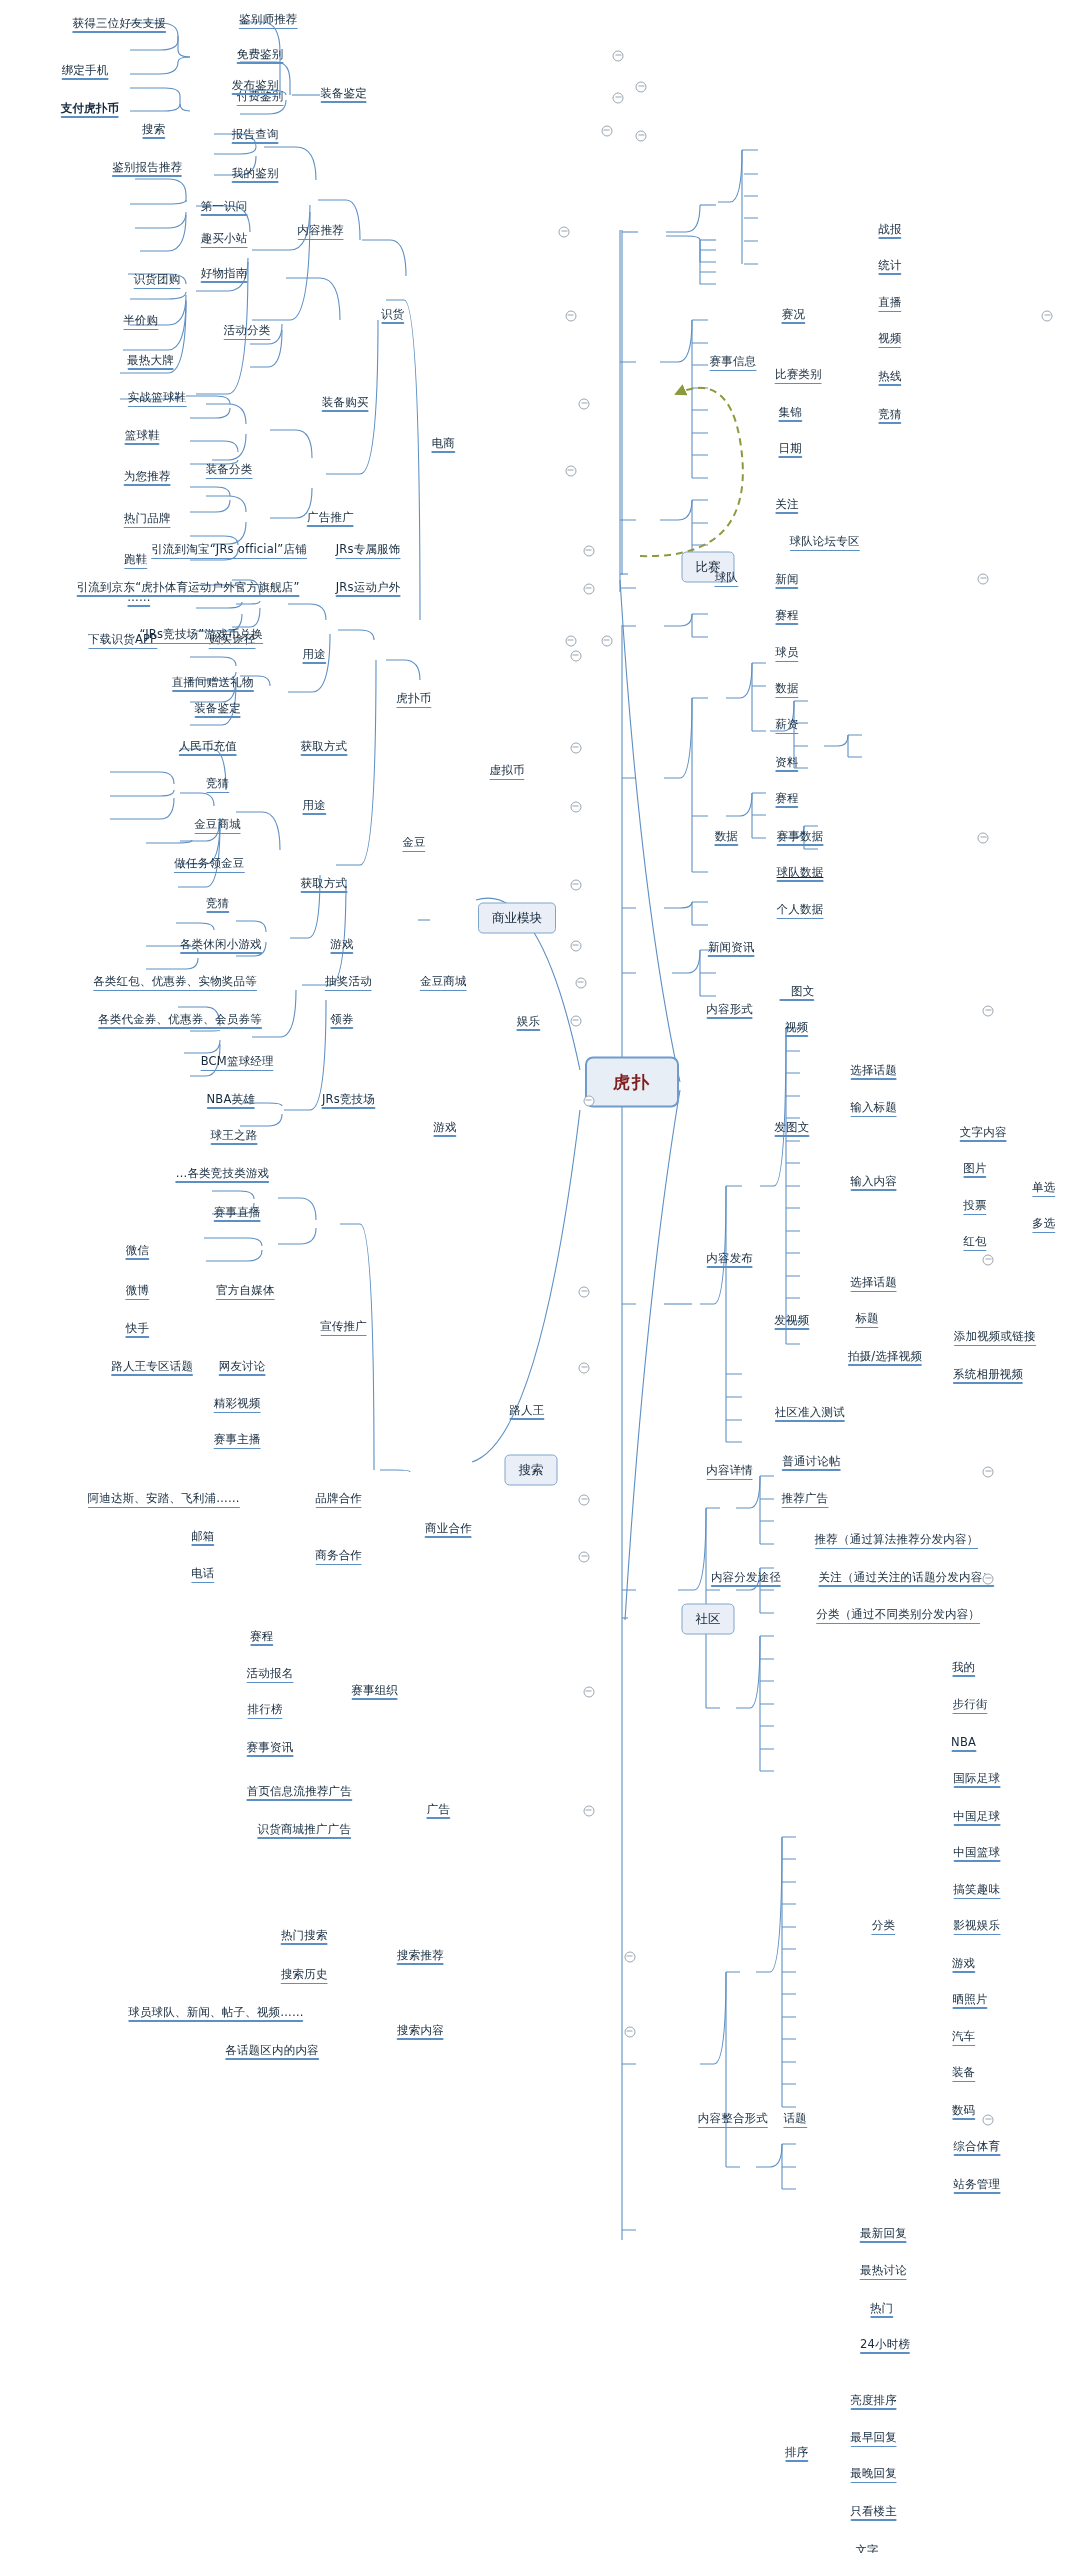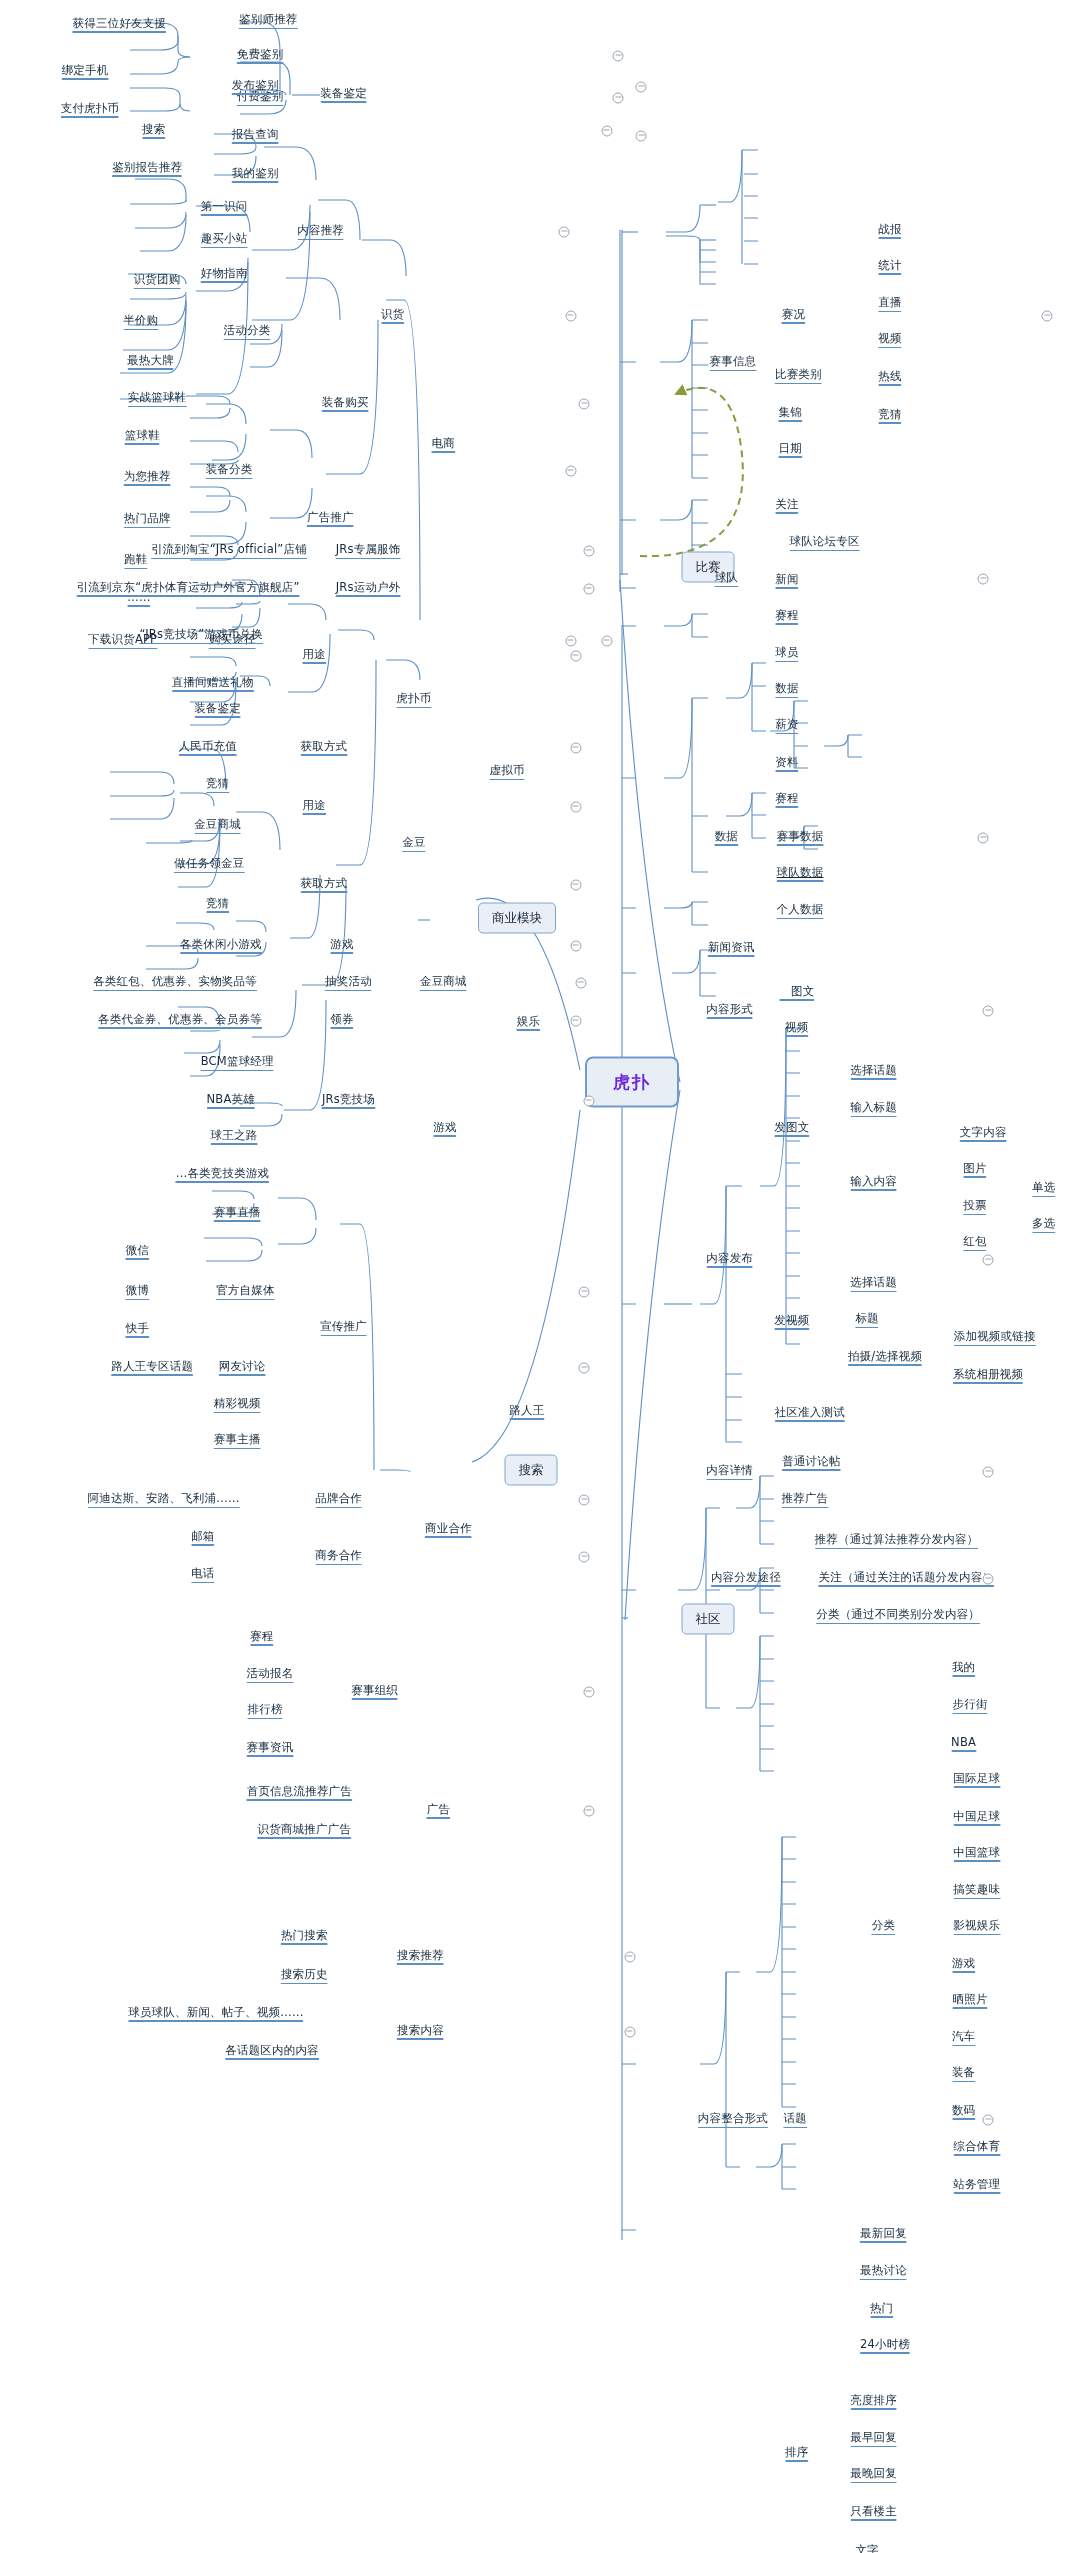--- a/index.html
+++ b/index.html
@@ -41,21 +41,21 @@
   }
   
   #root-node{
     position:absolute;transform:translate(-50%,-50%);
     background:#e8eef6;
     border:2.4px solid #6f9ccb;
     border-radius:8px;
     font-size:17px;font-weight:bold;
     padding:12px 26px;
     white-space:nowrap;
-    color:#6d28d9;
+    color:#7f1d1d;
     letter-spacing:2px;
   }
   
   .tog{
     position:absolute;width:9px;height:9px;border-radius:50%;
     border:1px solid #9aa6b2;background:#fff;
     transform:translate(-50%,-50%);
   }
   .tog::before{
     content:"";position:absolute;left:1.5px;right:1.5px;top:3px;
@@ -283,21 +283,21 @@
   <div id="root-node" style="left:632px;top:1082px;">虎扑</div>
 
   <div class="mbox" style="left:517px;top:918px;">商业模块</div>
   <div class="mbox" style="left:531px;top:1470px;">搜索</div>
   <div class="mbox" style="left:708px;top:567px;">比赛</div>
   <div class="mbox" style="left:708px;top:1619px;">社区</div>
 
   <div id="nodes-layer">
       <div class="node u" style="left: 119.428px; top: 24.54px;">获得三位好友支援</div>
       <div class="node u" style="left: 85.072px; top: 71.984px;">绑定手机</div>
-      <div class="node u" style="left: 89.98px; top: 109.612px;">支付虎扑币</div>
+      <div class="node u" style="left: 89.98px; top: 109.612px; font-weight: bold;">支付虎扑币</div>
       <div class="node u" style="left: 260.124px; top: 55.624px;">免费鉴别</div>
       <div class="node u" style="left: 260.124px; top: 98.16px;">付费鉴别</div>
       <div class="node u" style="left: 153.784px; top: 130.88px;">搜索</div>
       <div class="node u" style="left: 147.24px; top: 168.508px;">鉴别报告推荐</div>
       <div class="node u" style="left: 268.304px; top: 21.268px;">鉴别师推荐</div>
       <div class="node u" style="left: 255.216px; top: 86.708px;">发布鉴别</div>
       <div class="node u" style="left: 255.216px; top: 135.788px;">报告查询</div>
       <div class="node u" style="left: 255.216px; top: 175.052px;">我的鉴别</div>
       <div class="node u" style="left: 224.132px; top: 207.772px;">第一识问</div>
       <div class="node u" style="left: 224.132px; top: 240.492px;">趣买小站</div>

